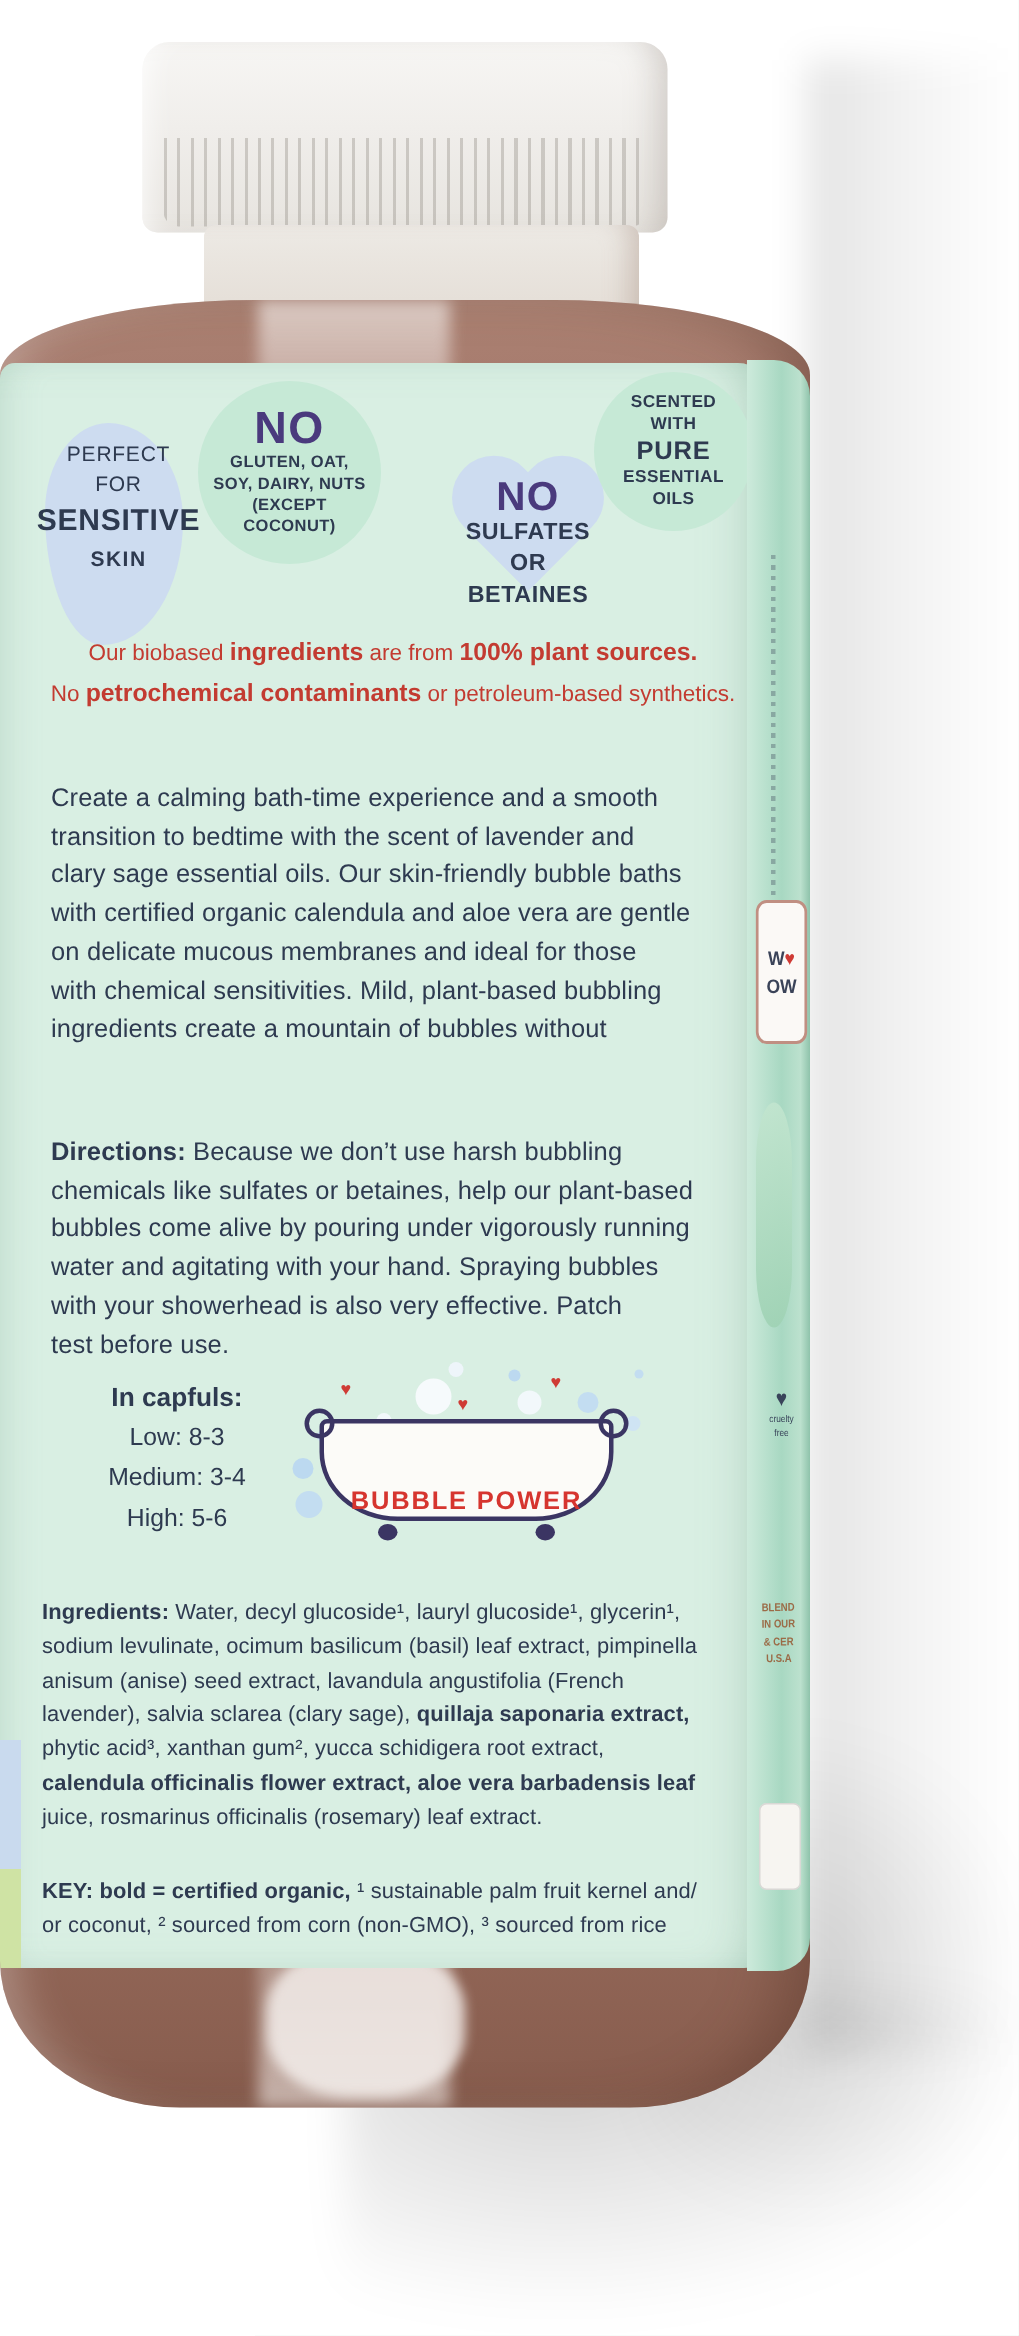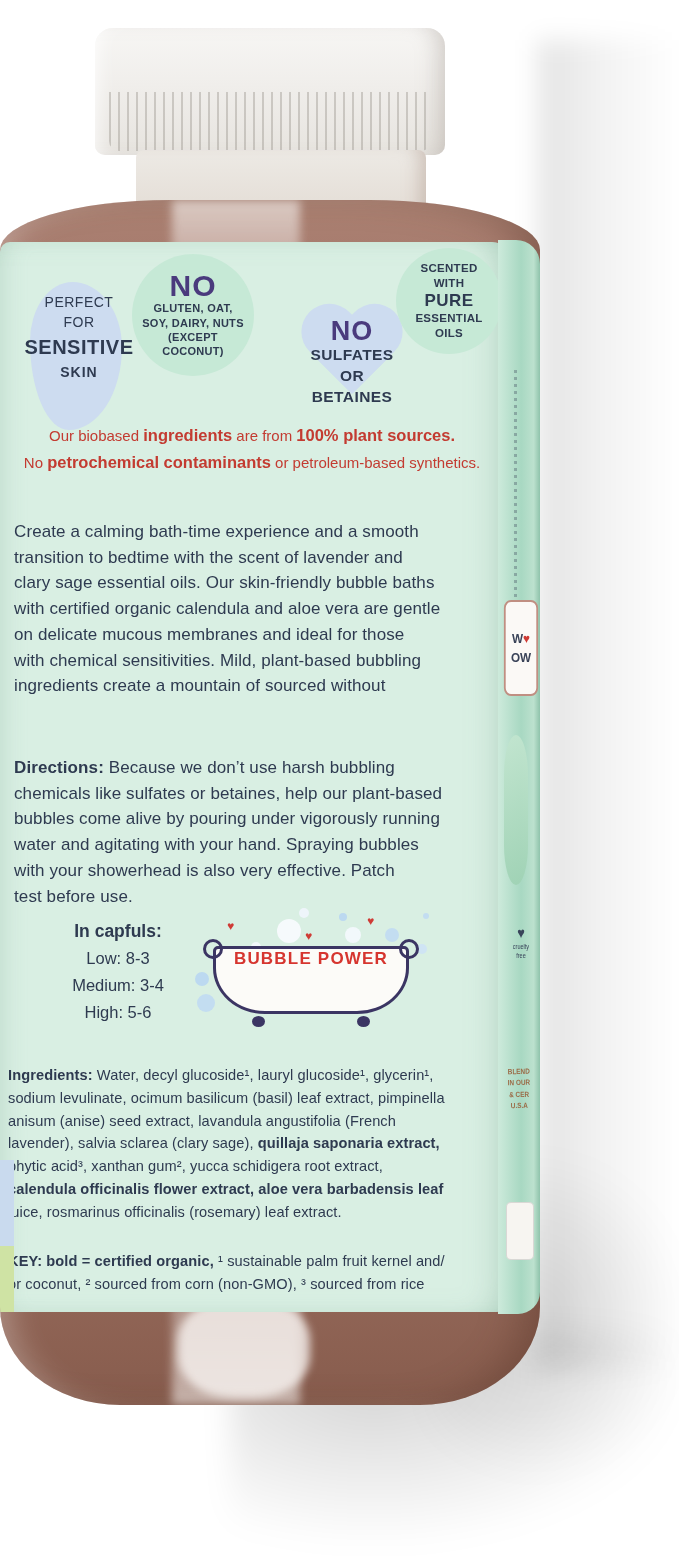--- a/index.html
+++ b/index.html
@@ -76,35 +76,35 @@
   .heartshape::after{left:0;transform:rotate(45deg);transform-origin:100% 100%;}
   .heart-text{position:absolute;left:-16px;top:18px;width:144px;text-align:center;line-height:1.35;}
   .heart-text .big-no{font-size:27px;}
   .heart-text .sm{font-size:15.5px;font-weight:800;letter-spacing:0.4px;}
 
   
   .claims{position:absolute;left:0;top:180px;width:504px;text-align:center;color:#c33b31;line-height:27px;font-size:15px;}
   .claims .cb{font-weight:800;font-size:16.5px;}
   .desc{position:absolute;left:14px;top:277px;width:492px;font-size:17px;line-height:25.7px;letter-spacing:0.1px;}
   .dir{position:absolute;left:14px;top:513px;width:492px;font-size:17px;line-height:25.7px;letter-spacing:0.1px;}
-  .ln{white-space:nowrap;}
+  .ln{white-space:nowrap;margin-left:20px;}
   .bold{font-weight:700;}
 
   .dose{position:absolute;left:38px;top:676px;width:160px;text-align:center;line-height:27px;}
   .dose-title{font-size:17.5px;font-weight:700;}
   .dose-line{font-size:16.5px;}
 
   .ing{position:absolute;left:8px;top:822px;width:500px;font-size:14.6px;line-height:22.8px;letter-spacing:0.1px;}
   .keyn{position:absolute;left:8px;top:1008px;width:500px;font-size:14.6px;line-height:22.8px;letter-spacing:0.1px;}
 
   
   .tub-scene{position:absolute;left:185px;top:660px;width:255px;height:145px;}
   .tub{position:absolute;left:28px;top:44px;width:190px;height:62px;background:#fcfbf8;
     border:3px solid #3b3563;border-radius:5px 5px 52px 52px / 5px 5px 46px 46px;
-    display:flex;align-items:flex-start;justify-content:center;}
+    display:flex;align-items:flex-end;justify-content:center;}
   .curl{position:absolute;width:14px;height:14px;border:3px solid #3b3563;border-radius:50%;background:transparent;}
   .curl-l{left:-13px;top:-10px;}
   .curl-r{right:-13px;top:-10px;}
   .foot{position:absolute;width:13px;height:11px;background:#3b3563;border-radius:50%;bottom:-16px;}
   .foot-l{left:36px;} .foot-r{right:36px;}
   .tub-label{color:#d6352f;font-size:17px;font-weight:800;letter-spacing:1.2px;white-space:nowrap;}
   .bub{position:absolute;border-radius:50%;}
   .hrt{position:absolute;color:#cf3b35;font-size:12px;line-height:1;}
 
   
@@ -181,21 +181,21 @@
         <div class="ln"><span>No </span><span class="cb">petrochemical contaminants</span><span> or petroleum-based synthetics.</span></div>
       </div>
 
       <div class="desc nav">
         <div class="ln">Create a calming bath-time experience and a smooth</div>
         <div class="ln">transition to bedtime with the scent of lavender and</div>
         <div class="ln">clary sage essential oils. Our skin-friendly bubble baths</div>
         <div class="ln">with certified organic calendula and aloe vera are gentle</div>
         <div class="ln">on delicate mucous membranes and ideal for those</div>
         <div class="ln">with chemical sensitivities. Mild, plant-based bubbling</div>
-        <div class="ln">ingredients create a mountain of sourced without</div>
+        <div class="ln">ingredients create a mountain of bubbles without</div>
       </div>
 
       <div class="dir nav">
         <div class="ln"><span class="bold">Directions:</span><span> Because we don’t use harsh bubbling</span></div>
         <div class="ln">chemicals like sulfates or betaines, help our plant-based</div>
         <div class="ln">bubbles come alive by pouring under vigorously running</div>
         <div class="ln">water and agitating with your hand. Spraying bubbles</div>
         <div class="ln">with your showerhead is also very effective. Patch</div>
         <div class="ln">test before use.</div>
       </div>

